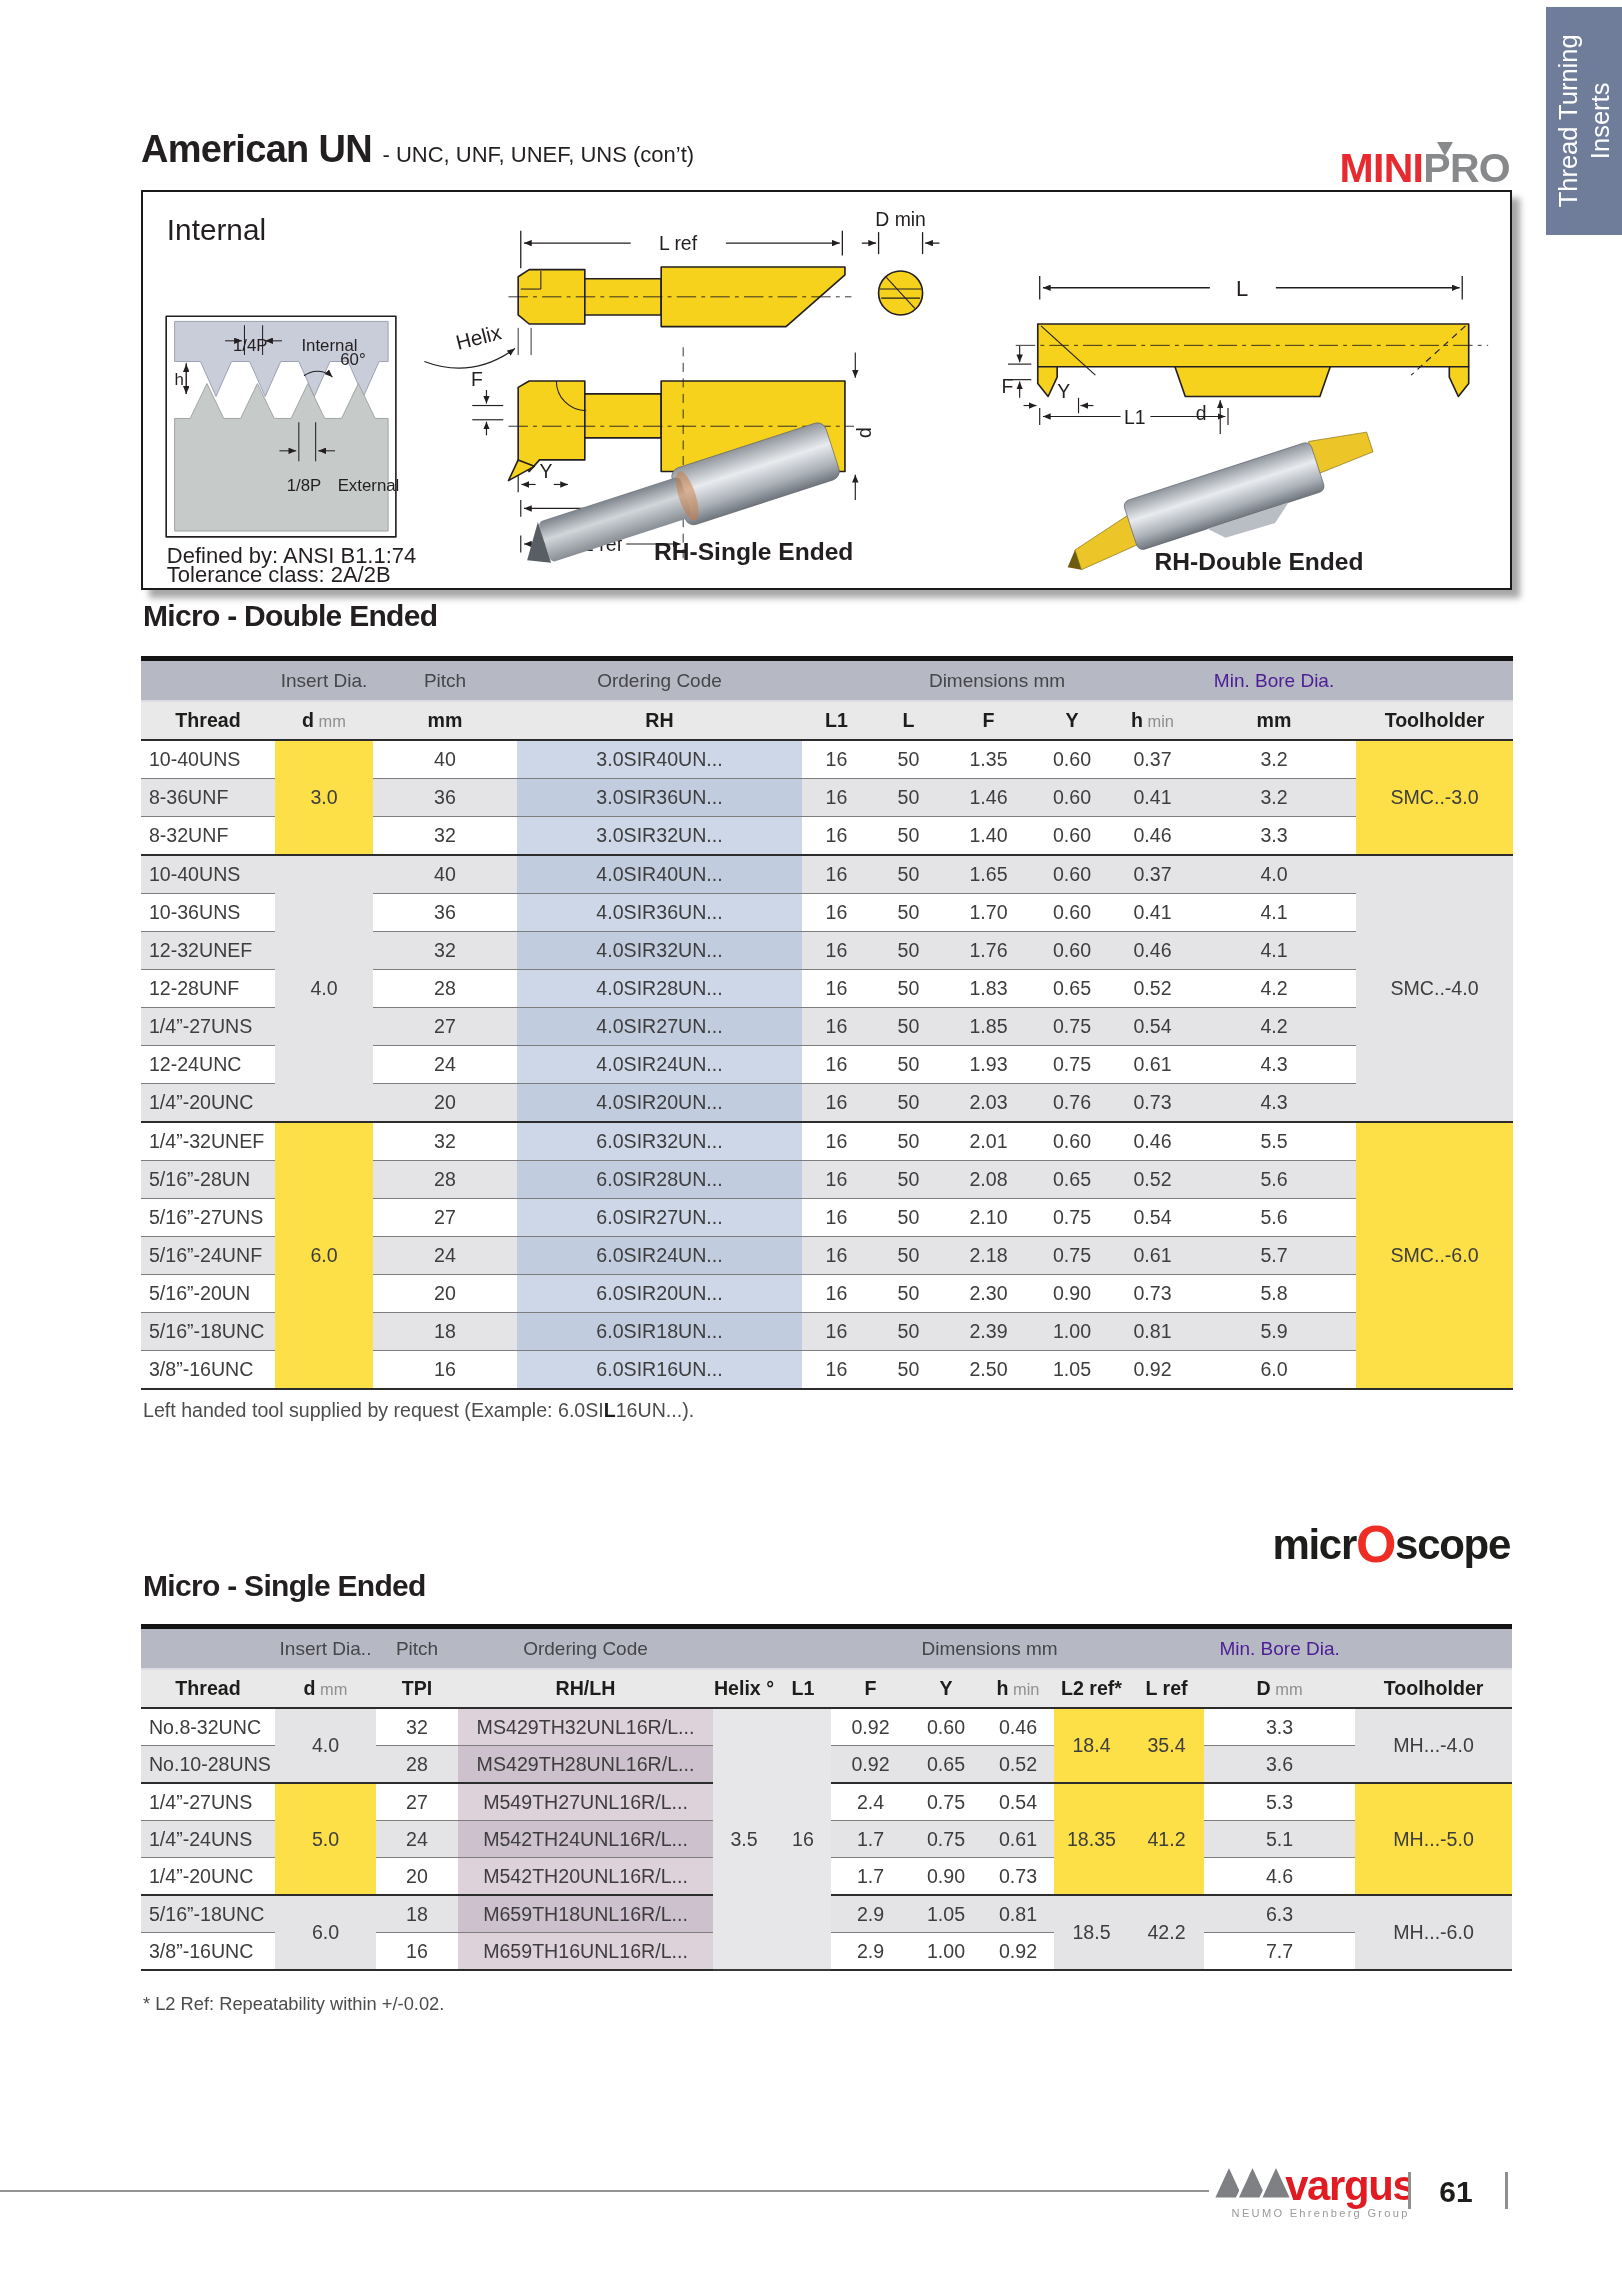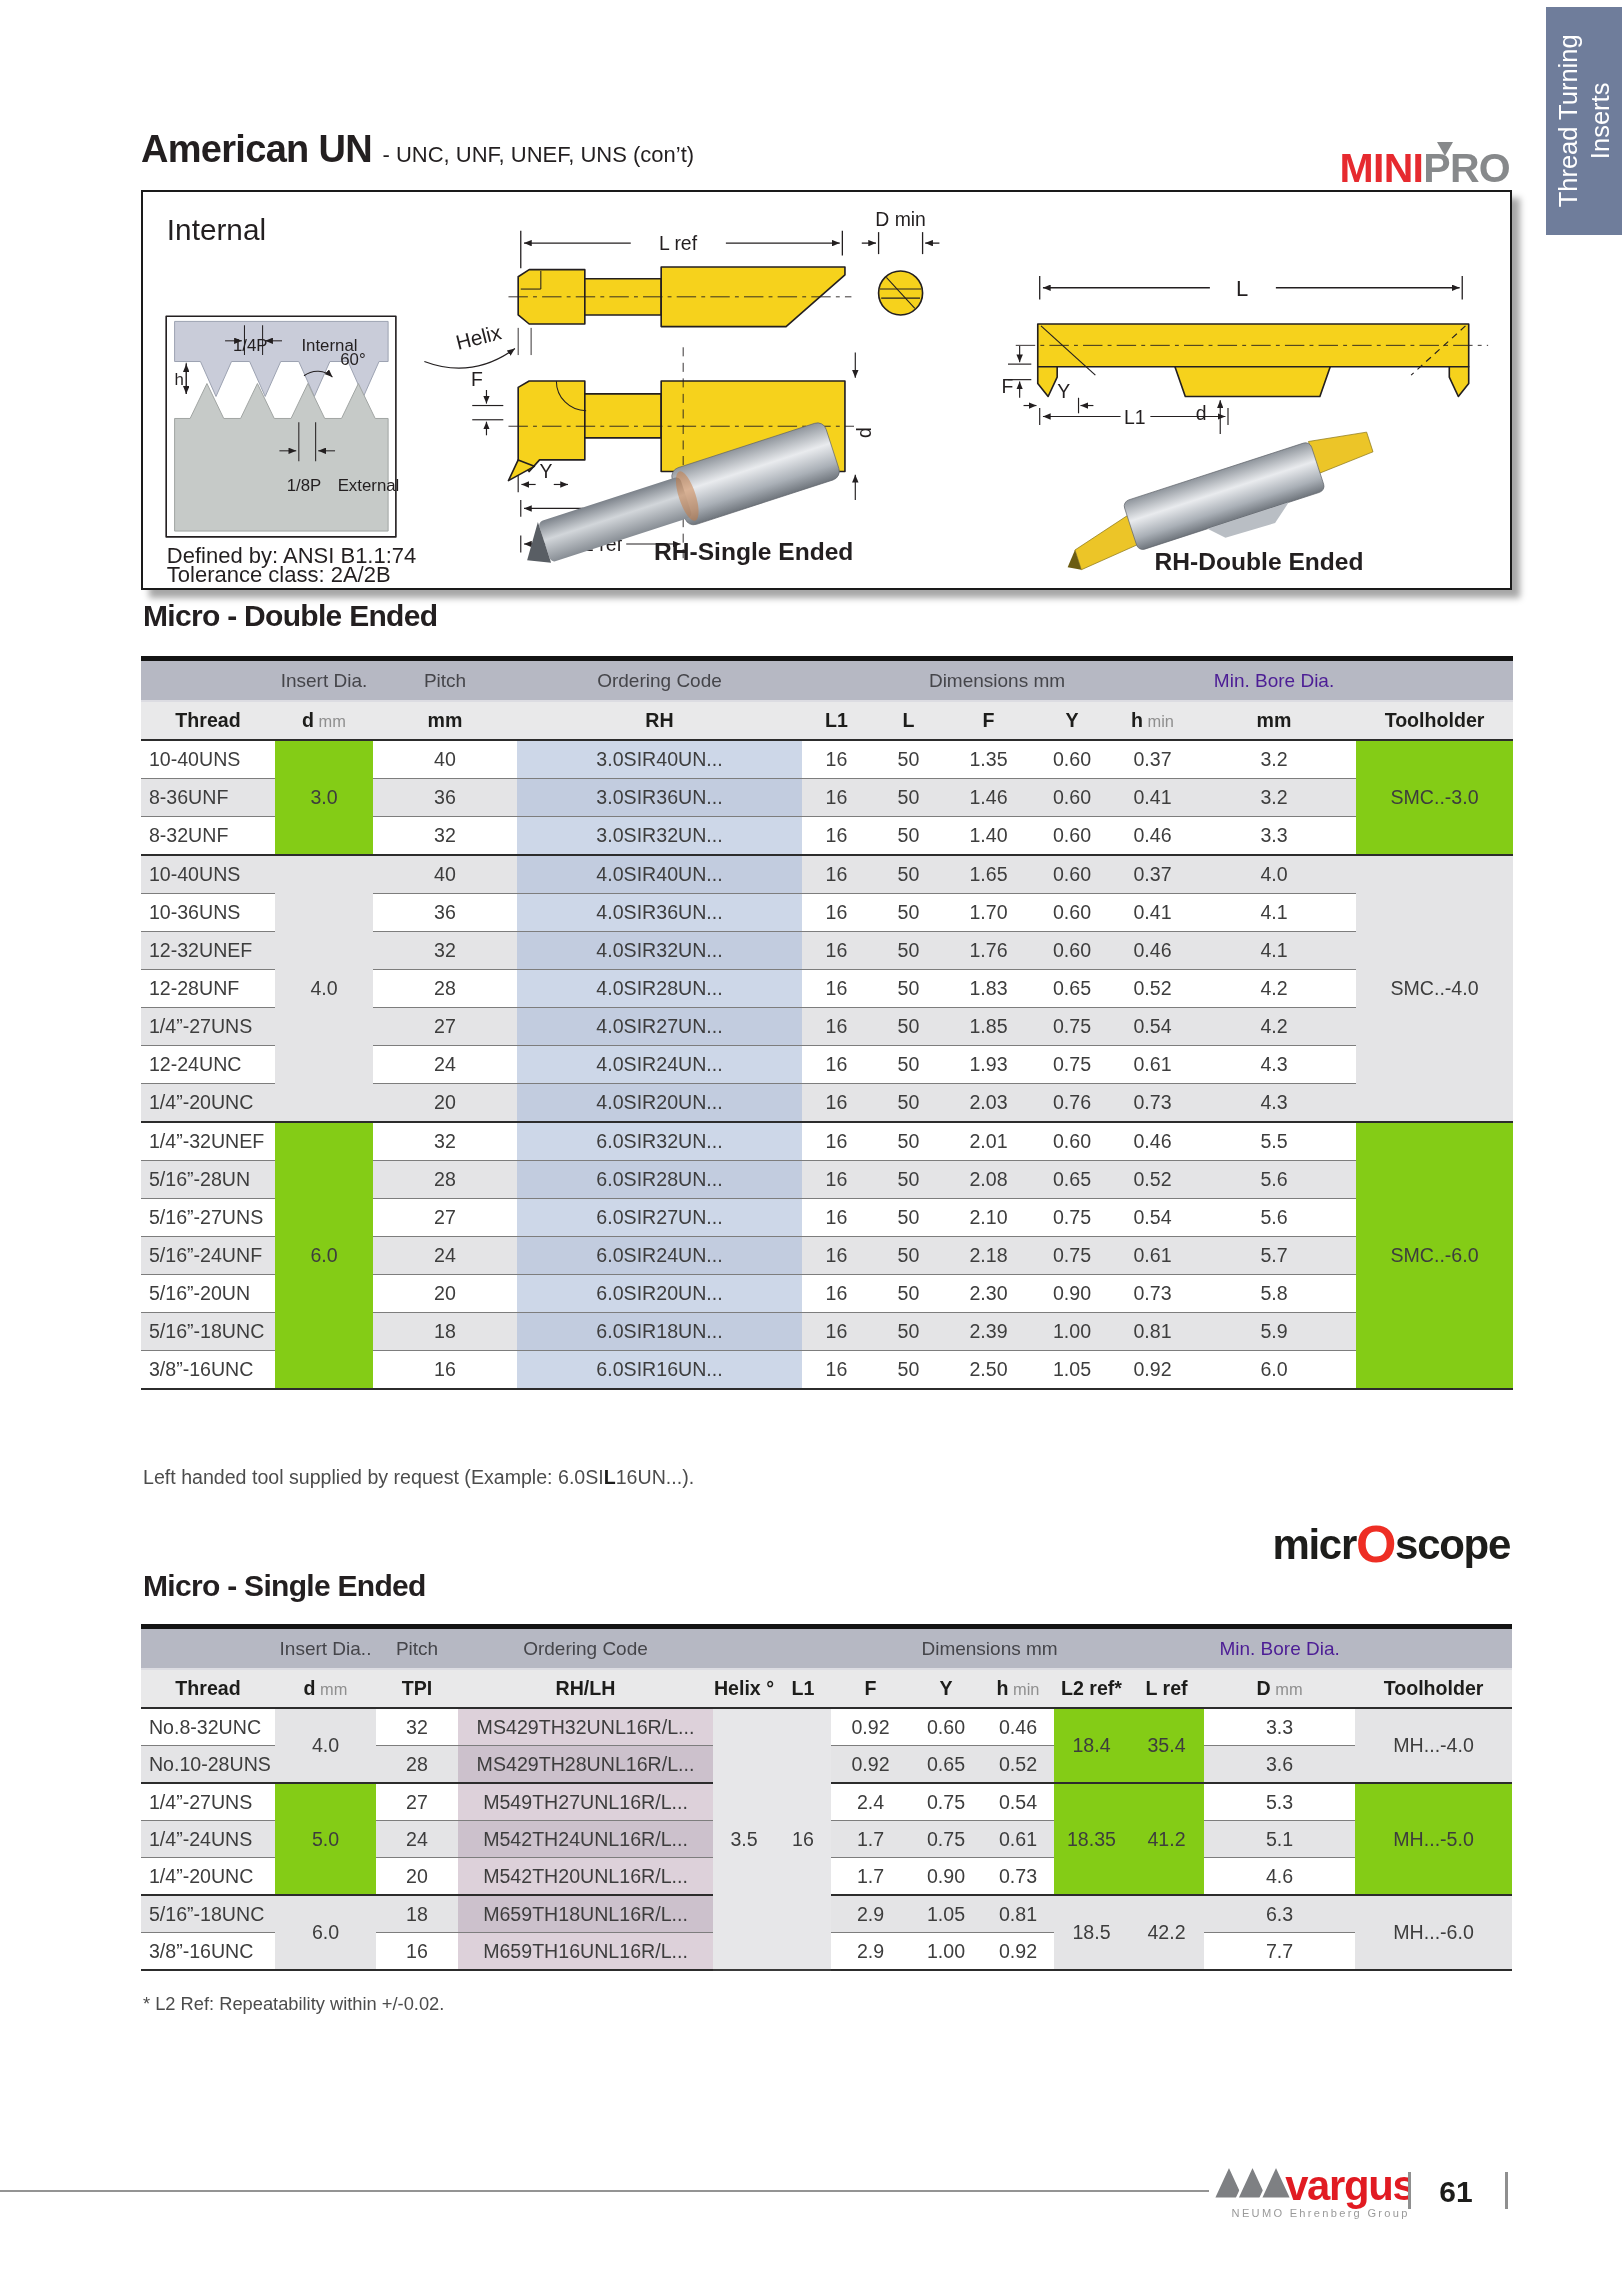--- a/index.html
+++ b/index.html
@@ -47,28 +47,28 @@
                        height:37px; border-bottom:2.6px solid #2c2c2c; }
   .ct .sub { font-weight:400; color:#8f8f8f; font-size:16.4px; }
   .ct tbody td { height:37px; text-align:center; font-size:19.6px; color:#3d3d3d;
                  border-bottom:1.3px solid #7d7d7d; background:#fff; }
   .t2 tbody td { height:36px; }
   .ct tbody tr.alt td { background:#e4e4e6; }
   .t1 tbody td.code { background:#cdd7e8; }
   .t1 tbody tr.alt td.code { background:#c2ccdf; }
   .t2 tbody td.code { background:#ddd1da; }
   .t2 tbody tr.alt td.code { background:#ccc1cc; }
-  .ct tbody td.mc { background:#84cc16; }
+  .ct tbody td.mc { background:#fde047; }
   .ct tbody td.mc.sg { background:#e4e4e6; }
   .ct tbody td.mcg { background:#e7e7e9; border-bottom:2.6px solid #3a3a3a; }
   .ct tbody td.mcb { border-bottom:2.6px solid #2c2c2c; }
   .ct tbody tr.gend td { border-bottom:2.6px solid #2c2c2c;margin-top:26px; }
   .ct tbody td.thread { text-align:left; padding-left:7.9px; }
 
-  .note { position:absolute; left:143px; top:1446px; font-size:19.6px; color:#4c4c4c; }
+  .note { position:absolute; left:143px; top:1379px; font-size:19.6px; color:#4c4c4c; }
   .note b { color:#1d1d1b; }
   .footnote { position:absolute; left:143px; top:1975px; font-size:18.3px; color:#4c4c4c; }
 
   
   .frule { position:absolute; left:0; top:2190px; width:1209px; height:2px; background:#949494; }
   .vargus { position:absolute; left:1212px; top:2157px; width:196px; height:72px; }
   .fbar { position:absolute; width:2.6px; height:37px; background:#8f8f8f; top:2172px; }
   .pagenum { position:absolute; left:1430px; top:2175px; width:52px; text-align:center;
              font-size:30px; font-weight:bold; color:#1d1d1b; }
 </style>

